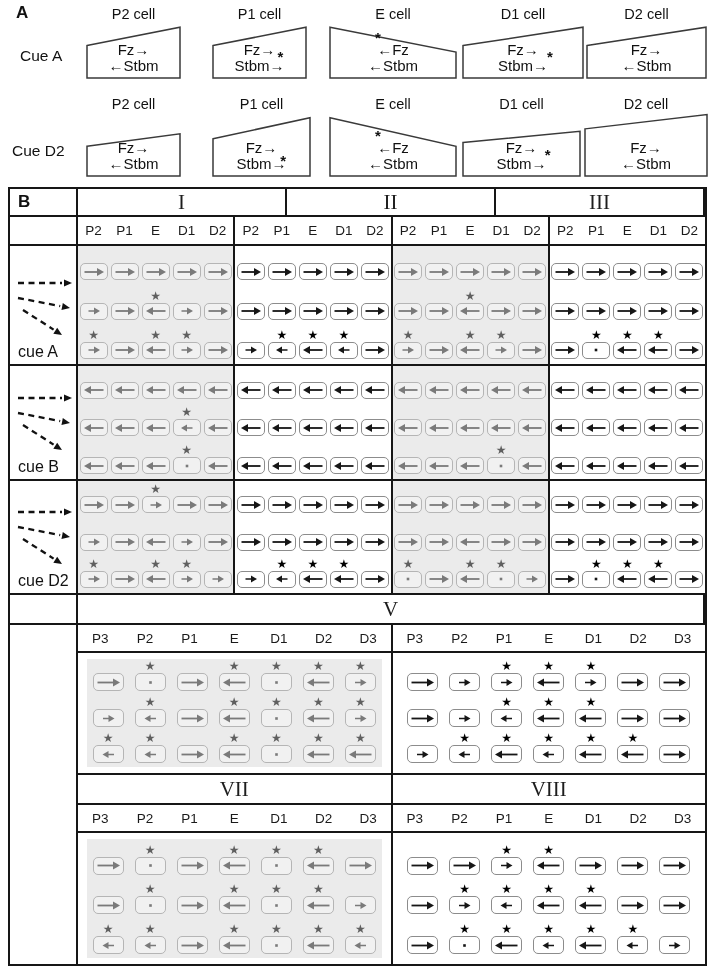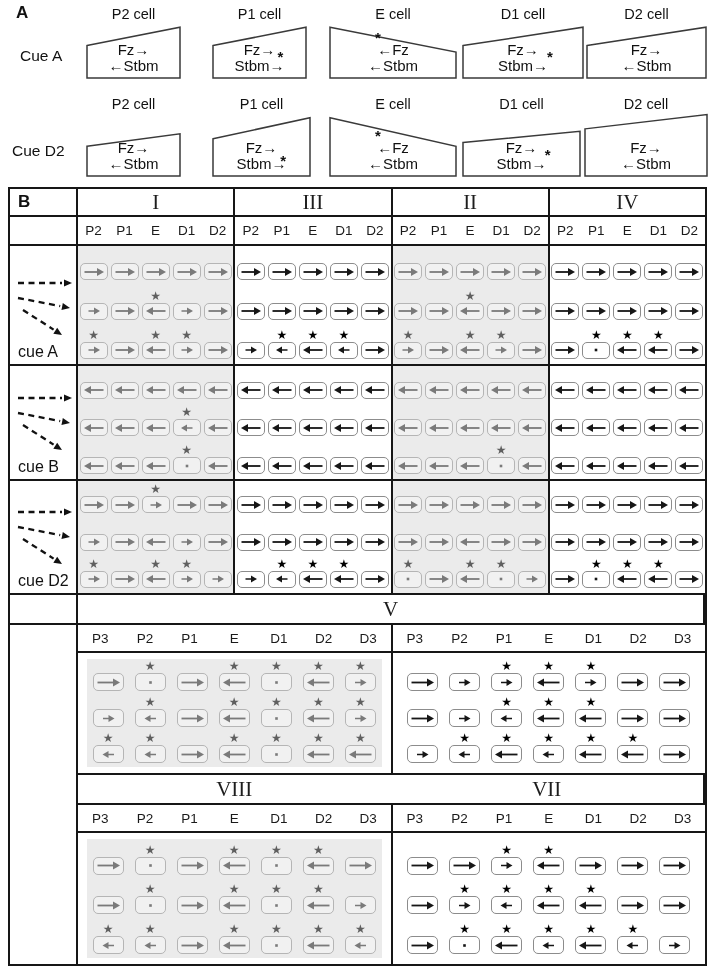--- a/index.html
+++ b/index.html
@@ -93,23 +93,22 @@
           <text x="62" y="40" text-anchor="middle" font-size="15" fill="#111" font-family="&quot;Liberation Sans&quot;,&quot;DejaVu Sans&quot;,sans-serif">Fz→</text>
           <text x="62" y="56" text-anchor="middle" font-size="15" fill="#111" font-family="&quot;Liberation Sans&quot;,&quot;DejaVu Sans&quot;,sans-serif">←Stbm</text>
         </svg></div>
     </div>
   <div id="panelB">
       <div class="row bb" style="height: 28px;">
         <div class="cell br leftcol" style="justify-content: flex-start;">
           <div style="font-weight: bold; font-size: 17px; padding: 3px 0px 0px 8px;">B</div>
         </div>
         <div class="cell roman br">I</div>
+        <div class="cell roman br">II</div>
         <div class="cell roman br">III</div>
-        <div class="cell roman br">II</div>
-        <div class="cell roman">IV</div>
       </div>
       <div class="row bb" style="height: 29px;">
         <div class="cell br leftcol"></div>
         <div class="cell subhead br">
           <span>P2</span>
           <span>P1</span>
           <span>E</span>
           <span>D1</span>
           <span>D2</span>
         </div>
@@ -2571,22 +2570,22 @@
                           <polygon points="17,2.5 24,6.5 17,10.5" fill="#161616"></polygon>
                         </g>
                       </svg>
                     </div>
                   </div>
                 </div>
               </div>
             </div>
           </div>
           <div class="row bb" style="height: 30px;">
+            <div class="cell roman br">VII</div>
             <div class="cell roman">VIII</div>
-            <div class="cell roman br">VII</div>
           </div>
           <div class="row bb" style="height: 28px;">
             <div class="cell subhead br">
               <span>P3</span>
               <span>P2</span>
               <span>P1</span>
               <span>E</span>
               <span>D1</span>
               <span>D2</span>
               <span>D3</span>

